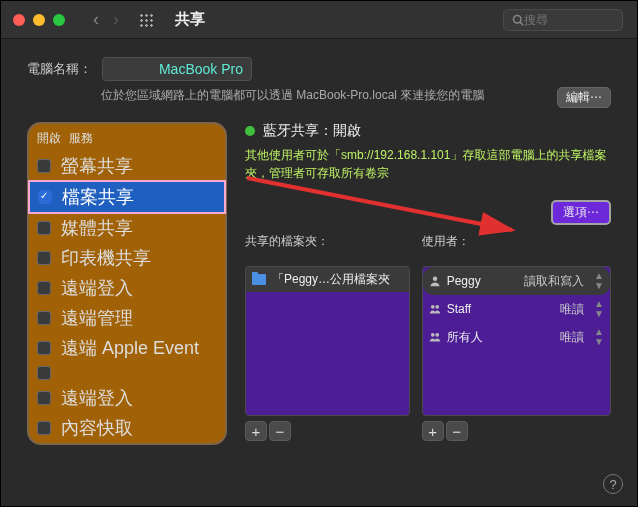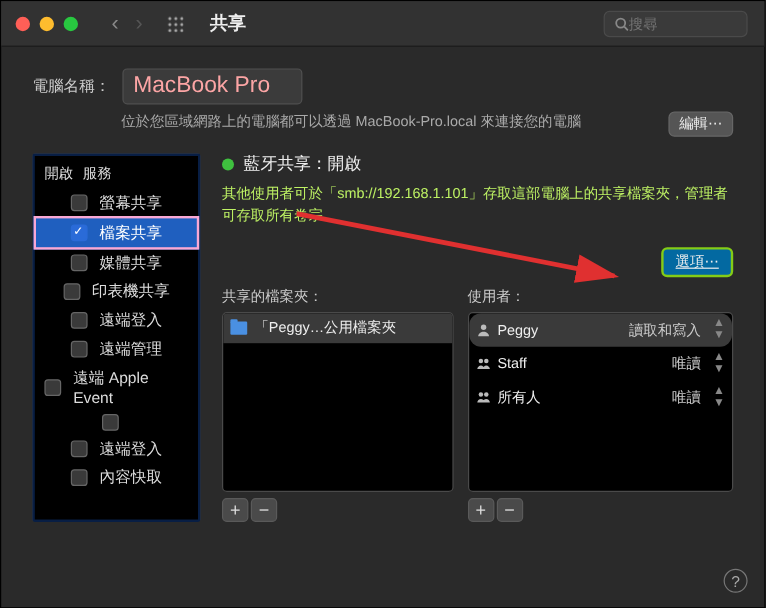--- a/index.html
+++ b/index.html
@@ -17,44 +17,44 @@
 .grid-icon::before{content:"";position:absolute;inset:0;background:
  radial-gradient(circle,#aaa 1px,transparent 1.5px) 0 0/5px 5px;}
 .title{color:#eee;font-size:15px;font-weight:600;margin-left:6px;}
 .search{margin-left:auto;margin-right:14px;display:flex;align-items:center;background:#3a3a3a;border:1px solid #4a4a4a;border-radius:5px;padding:2px 8px;width:120px;height:22px;}
 .search input{background:none;border:none;color:#ccc;width:90px;font-size:12px;outline:none;}
 .search svg{width:12px;height:12px;}
 .mag{stroke:#888;fill:none;stroke-width:2;}
 .content{padding:18px 26px 10px 26px;}
 .row-name{display:flex;align-items:center;gap:10px;}
 .lbl{color:#ccc;font-size:13px;}
-.name-input{background:#3b3b3b;border:1px solid #505050;border-radius:4px;padding:3px 8px;color:#fca5a5;width:150px;font-size:19px;}
+.name-input{background:#3b3b3b;border:1px solid #505050;border-radius:4px;padding:3px 8px;color:#5eead4;width:150px;font-size:14px;text-align:right;}
 .sub{color:#aaa;font-size:12px;margin-top:6px;margin-left:0;display:flex;align-items:flex-start;}
 .sub-text{margin-left:74px;}
 .edit-btn{margin-left:auto;background:#555;border:1px solid #666;border-radius:5px;padding:1px 8px;font-size:12px;color:#eee;cursor:pointer;}
 .main{display:flex;gap:18px;margin-top:14px;}
-.sidebar{width:140px;border:2px solid #1e6fff44;border-radius:2px;background:#000000;padding:0;}
+.sidebar{width:200px;border:2px solid #1e6fff44;border-radius:14px;background:#a16207;padding:0;}
 .sidebar-head{display:flex;font-size:12px;color:#ddd;padding:6px 8px 4px 8px;}
 .sidebar-head span:first-child{width:32px;}
-.service{display:flex;align-items:center;padding:3px 8px;font-size:13px;cursor:pointer;justify-content:center;}
+.service{display:flex;align-items:center;padding:3px 8px;font-size:18px;cursor:pointer;}
 .service.sel{background:#1f5fbf;color:#fff;border:2px solid #f9a8d4;margin:-1px;}
 .chk{width:14px;height:14px;border:1px solid #666;border-radius:3px;margin-right:10px;background:#3a3a3a;flex-shrink:0;}
 .chk.on{background:#2a6bd8;border-color:#2a6bd8;position:relative;}
 .chk.on::after{content:"✓";color:#fff;font-size:10px;position:absolute;left:1px;top:-1px;}
 .right{flex:1;}
 .status{display:flex;align-items:center;gap:8px;}
 .led{width:10px;height:10px;border-radius:50%;background:#3fc13f;}
 .status-title{color:#eee;font-size:14px;font-weight:500;}
 .descr{color:#bef264;font-size:12px;margin-top:6px;line-height:1.5;}
 .opt-row{display:flex;justify-content:flex-end;margin-top:18px;}
-.opt-btn{background:#0369a1;border:2px solid #84cc16;border-radius:5px;padding:2px 10px;font-size:12px;color:#eee;cursor:pointer;text-decoration:underline;}
+.opt-btn{background:#6d28d9;border:2px solid #a3a3a3;border-radius:5px;padding:2px 10px;font-size:12px;color:#eee;cursor:pointer;}
 .lists{display:flex;gap:12px;margin-top:8px;}
 .list-col{flex:1;display:flex;flex-direction:column;}
-.list-lbl{color:#ccc;font-size:12px;margin-bottom:4px;}
-.listbox{background:#000000;border:1px solid #4a4a4a;border-radius:4px;height:150px;overflow:auto;}
+.list-lbl{color:#ccc;font-size:12px;margin-bottom:16px;}
+.listbox{background:#4c1d95;border:1px solid #4a4a4a;border-radius:4px;height:150px;overflow:auto;}
 .folder-row{display:flex;align-items:center;padding:4px 6px;background:#3a3a3a;font-size:12px;color:#eee;gap:6px;}
 .folder-icon{width:14px;height:11px;background:#4a90e2;border-radius:1px;position:relative;}
 .folder-icon::before{content:"";position:absolute;top:-2px;left:0;width:6px;height:3px;background:#4a90e2;border-radius:1px 1px 0 0;}
 .user-row{display:flex;align-items:center;padding:4px 6px;font-size:12px;color:#eee;gap:6px;border-radius:10px;}
 .user-row.sel{background:#3a3a3a;}
 .uicon{width:12px;height:12px;}
 .uicon svg{width:100%;height:100%;fill:#bbb;}
 .perm{margin-left:auto;color:#ccc;}
 .caret{color:#888;margin-left:4px;font-size:10px;line-height:1;}
 .pm{display:flex;gap:2px;margin-top:5px;}

